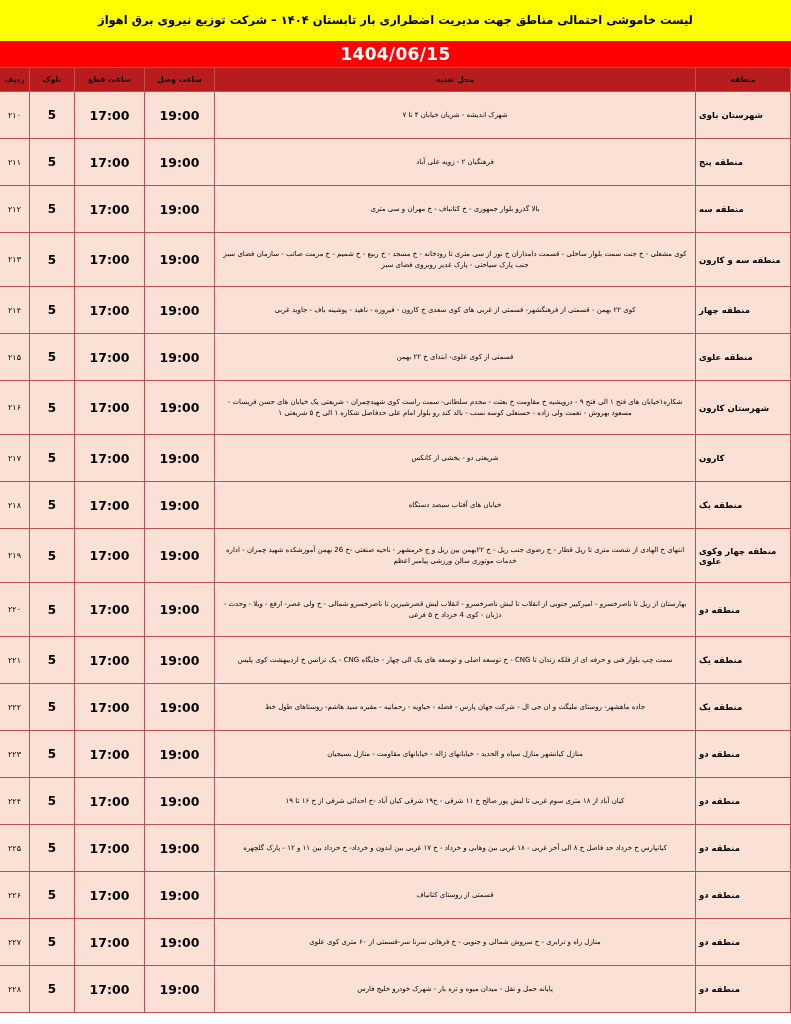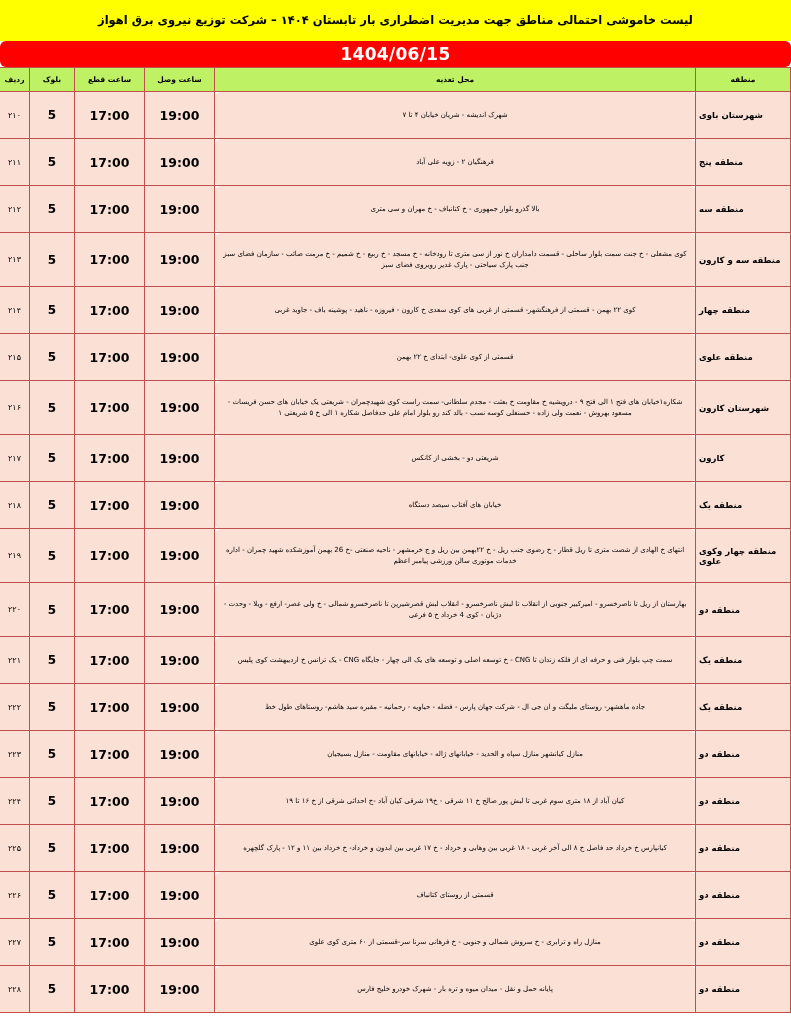--- a/index.html
+++ b/index.html
@@ -44,40 +44,39 @@
     color: #FFFFFF;
     height: 26px;
     min-height: 26px;
     display: flex;
     align-items: center;
     justify-content: center;
     font-size: 17px;
     font-weight: bold;
     direction: ltr;
     letter-spacing: 0.3px;
-    border-radius: 6px;
   }
   table.schedule {
     border-collapse: collapse;
     width: 791px;
     table-layout: fixed;
     direction: rtl;
   }
   table.schedule th,
   table.schedule td {
     border: 1px solid #C0504D;
     background: #FBE0D5;
     color: #000000;
     padding: 2px 3px;
     box-sizing: border-box;
     vertical-align: middle;
     overflow: hidden;
   }
   table.schedule thead th {
-    background: #bef264;
+    background: #b91c1c;
     font-size: 7.5px;
     font-weight: bold;
     height: 21px;
     text-align: center;
     padding: 7px 2px;
   }
   col.c-radif   { width: 30px; }
   col.c-block   { width: 45px; }
   col.c-off     { width: 70px; }
   col.c-on      { width: 70px; }

